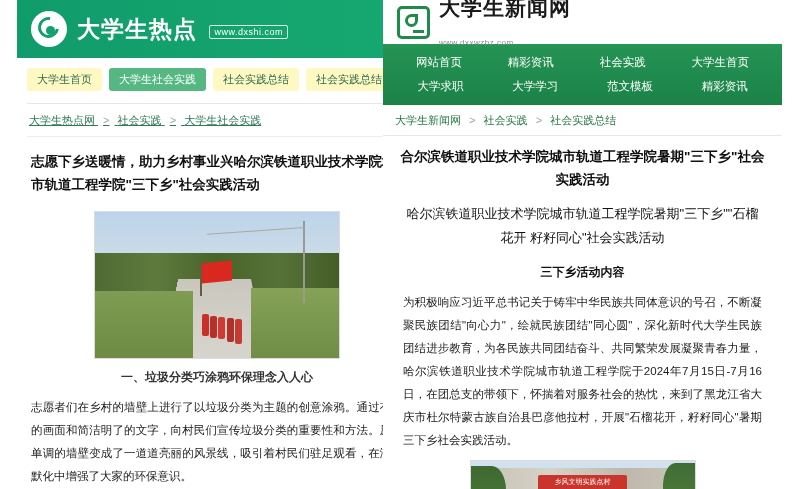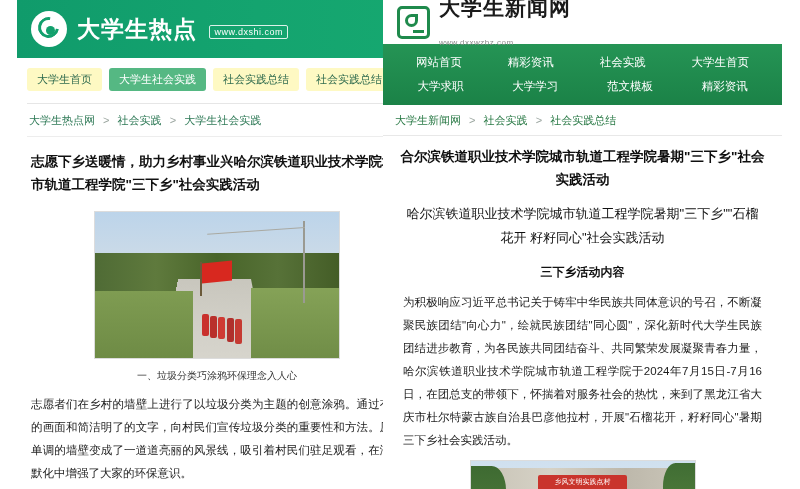--- a/index.html
+++ b/index.html
@@ -110,20 +110,21 @@
   }
   .crumb-rule {
     margin: 8px 10px 0 10px;
     border-top: 1px solid #e6e6e6;
   }
   .breadcrumb {
     padding: 9px 12px 8px 12px;
     font-size: 11px;
     color: #2f7a57;
     line-height: 1.4;
+    text-decoration: underline;
   }
   .breadcrumb .sep {
     color: #9aa59f;
     margin: 0 5px;
   }
   .crumb-rule2 {
     margin: 0 10px;
     border-top: 1px solid #ededed;
   }
   .left-title {
@@ -206,24 +207,25 @@
   .photo-left .wire {
     position: absolute;
     right: 14%; top: 10%;
     width: 40%; height: 1px;
     background: #a9a9a2;
     transform: rotate(-4deg);
     transform-origin: right center;
   }
   .caption {
     text-align: center;
-    font-size: 10px;
+    font-size: 12px;
     color: #333333;
     margin-top: 9px;
     line-height: 1.5;
+    font-weight: bold;
   }
   .left-body {
     padding: 10px 14px 0 14px;
     font-size: 11.5px;
     color: #222222;
     line-height: 2.0;
     text-align: justify;
   }
   
   #right-pane {

